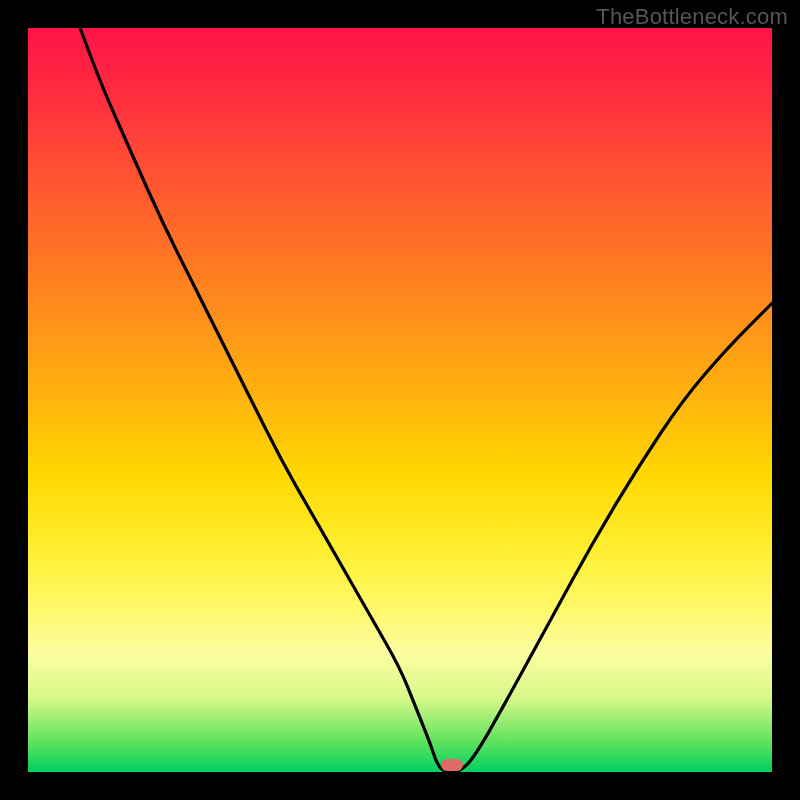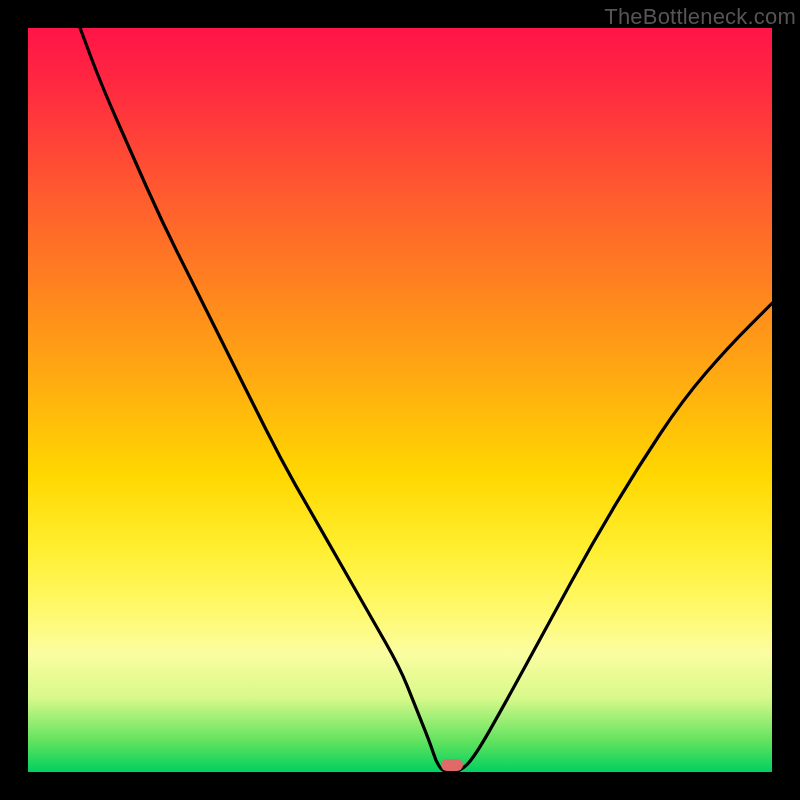--- a/index.html
+++ b/index.html
@@ -13,21 +13,21 @@
   }
   .frame {
     position: relative;
     width: 800px;
     height: 800px;
     background: #000;
   }
   .watermark {
     position: absolute;
     top: 4px;
-    right: 4px;
+    right: 12px;
     color: #555;
     font-size: 22px;
     font-weight: 500;
     letter-spacing: 0.2px;
     z-index: 20;
   }
   .plot-area {
     position: absolute;
     left: 28px;
     top: 28px;

